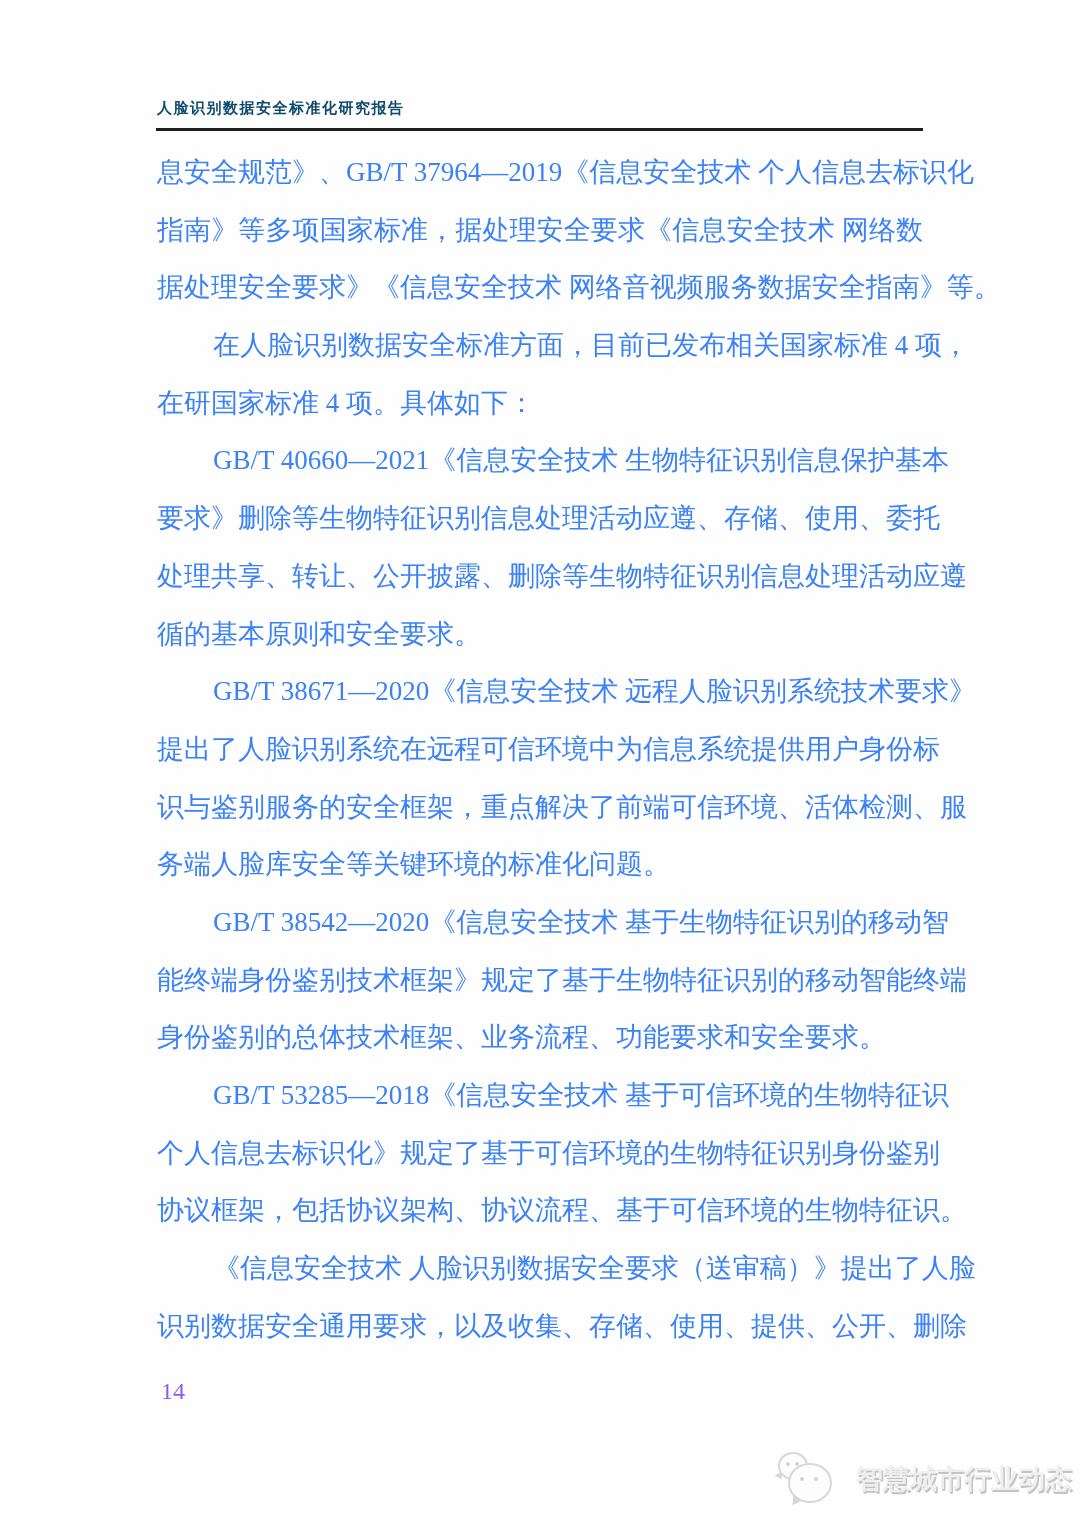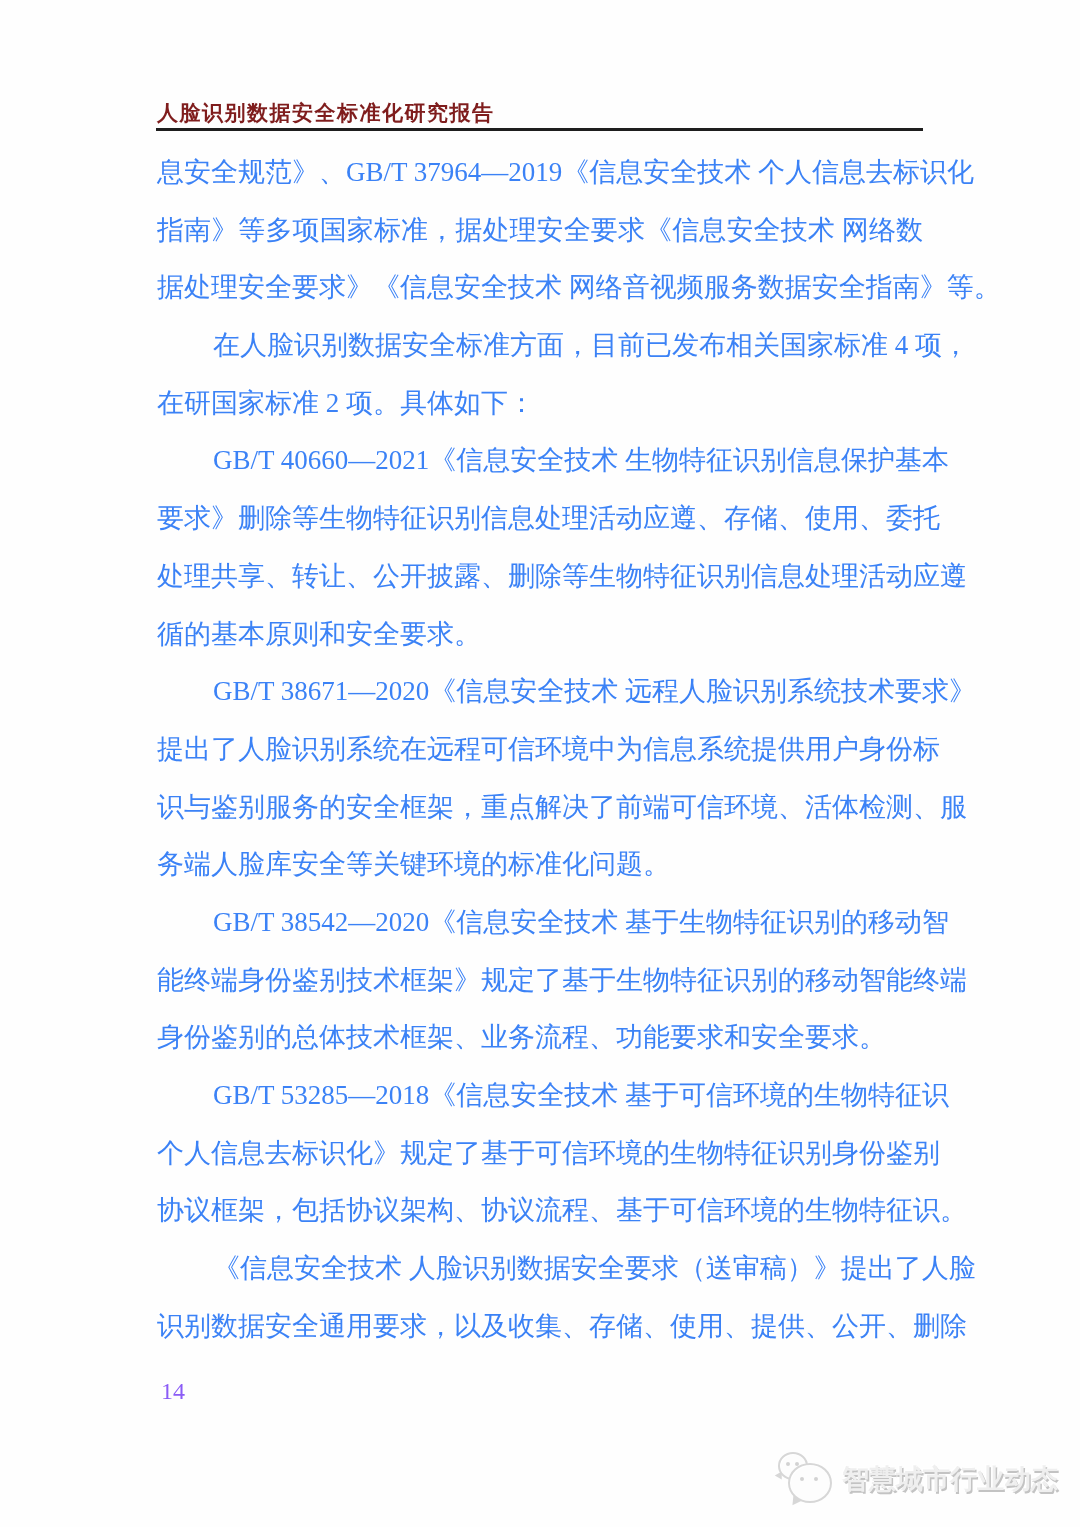--- a/index.html
+++ b/index.html
@@ -9,22 +9,22 @@
     position:relative;
     font-family:"Liberation Serif","DejaVu Serif",serif;
     color:#282828;
     overflow:hidden;
   }
   .page{position:absolute;inset:0;background:#fefefe;}
 
   
   .running-head{
     position:absolute;left:157px;top:99px;width:770px;
-    font-size:21px;font-weight:600;letter-spacing:1.5px;
-    color:#7f1d1d;white-space:nowrap;
+    font-size:15px;font-weight:600;letter-spacing:1.5px;
+    color:#0c4a6e;white-space:nowrap;
   }
   .head-rule{
     position:absolute;left:156px;top:128px;width:767px;height:3px;
     background:#1e1e1e;
   }
 
   
   .body-text{
     position:absolute;left:157px;top:144px;width:766px;
     font-size:27px;color:#3b82f6;
@@ -40,21 +40,21 @@
 
   
   .page-number{
     position:absolute;left:161px;top:1378px;
     font-size:24px;color:#8b5cf6;
   }
 
   
   .watermark{
     position:absolute;left:772px;top:1446px;width:300px;height:66px;
-    display:flex;align-items:center;
+    display:flex;align-items:center;justify-content:space-between;
   }
   .wm-logo{position:relative;width:70px;height:64px;flex:0 0 auto;}
   .wm-bubble{
     position:absolute;border-radius:50%;
     background:#fdfdfd;border:2px solid #d7d7d7;
     box-shadow:inset 1px 1px 0 #ffffff;
   }
   .wm-bubble.small{left:6px;top:5px;width:26px;height:24px;}
   .wm-bubble.big{left:16px;top:16px;width:40px;height:36px;}
   .wm-eye{position:absolute;width:4px;height:4px;border-radius:50%;background:#d2d2d2;}
@@ -87,21 +87,21 @@
 <div class="page">
 
   <div class="running-head">人脸识别数据安全标准化研究报告</div>
   <div class="head-rule"></div>
 
   <div class="body-text">
     <div class="line">息安全规范》、GB/T 37964—2019《信息安全技术 个人信息去标识化</div>
     <div class="line">指南》等多项国家标准，据处理安全要求《信息安全技术 网络数</div>
     <div class="line">据处理安全要求》《信息安全技术 网络音视频服务数据安全指南》等。</div>
     <div class="line indent">在人脸识别数据安全标准方面，目前已发布相关国家标准 4 项，</div>
-    <div class="line para-end">在研国家标准 2 项。具体如下：</div>
+    <div class="line para-end">在研国家标准 4 项。具体如下：</div>
     <div class="line indent">GB/T 40660—2021《信息安全技术 生物特征识别信息保护基本</div>
     <div class="line">要求》删除等生物特征识别信息处理活动应遵、存储、使用、委托</div>
     <div class="line">处理共享、转让、公开披露、删除等生物特征识别信息处理活动应遵</div>
     <div class="line para-end">循的基本原则和安全要求。</div>
     <div class="line indent">GB/T 38671—2020《信息安全技术 远程人脸识别系统技术要求》</div>
     <div class="line">提出了人脸识别系统在远程可信环境中为信息系统提供用户身份标</div>
     <div class="line">识与鉴别服务的安全框架，重点解决了前端可信环境、活体检测、服</div>
     <div class="line para-end">务端人脸库安全等关键环境的标准化问题。</div>
     <div class="line indent">GB/T 38542—2020《信息安全技术 基于生物特征识别的移动智</div>
     <div class="line">能终端身份鉴别技术框架》规定了基于生物特征识别的移动智能终端</div>

